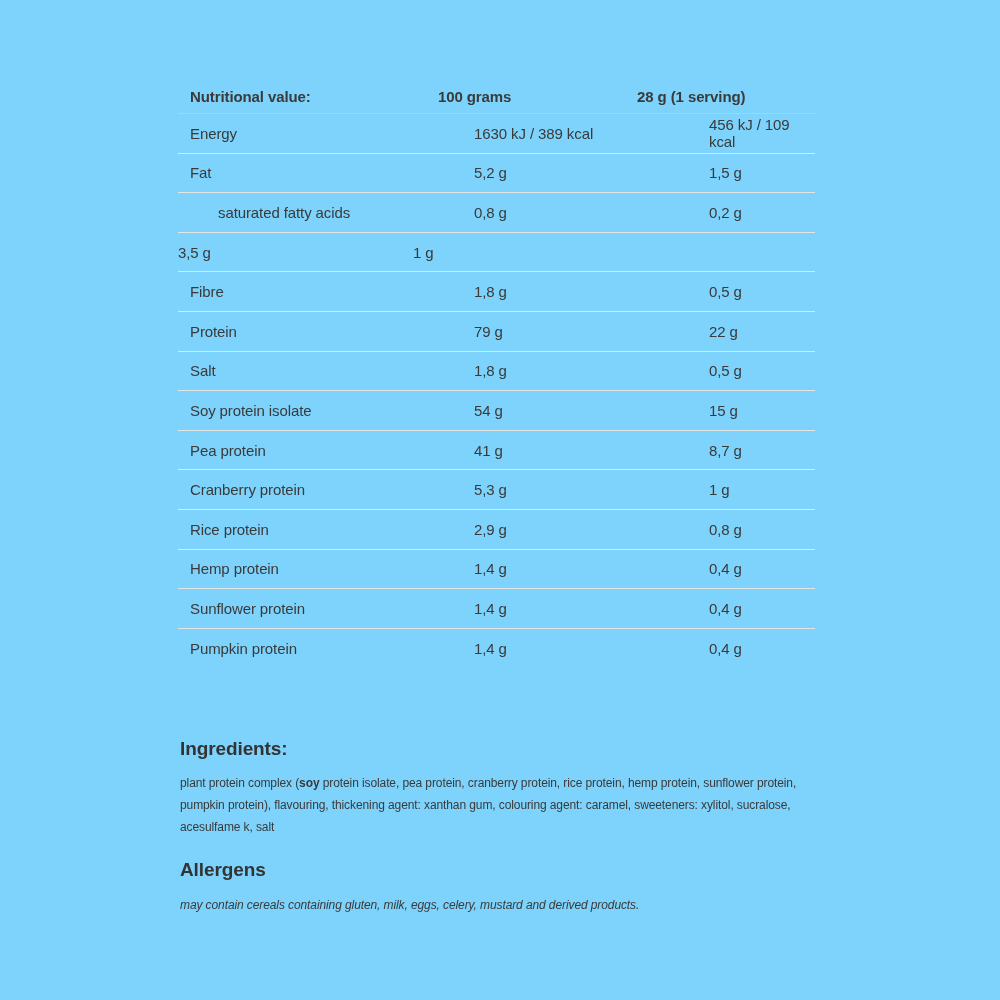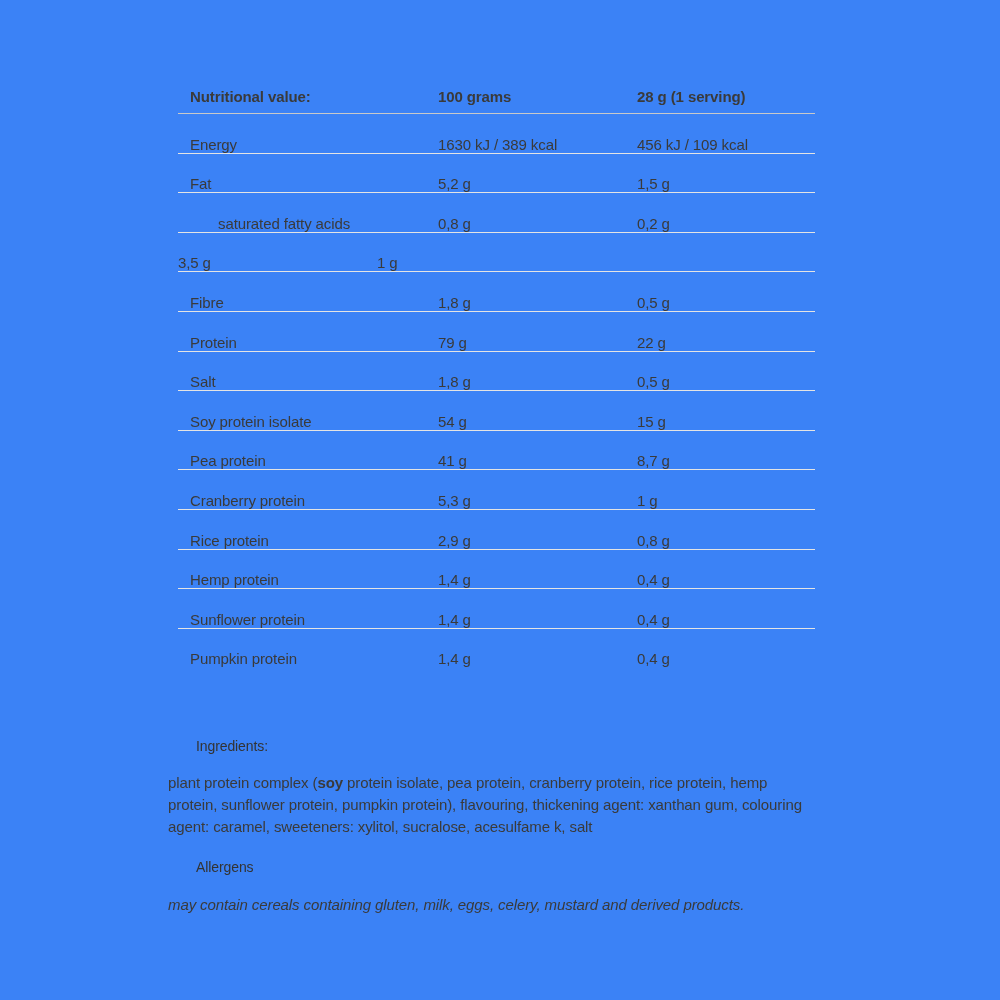--- a/index.html
+++ b/index.html
@@ -5,64 +5,65 @@
   html, body {
     margin: 0;
     padding: 0;
     width: 1000px;
     height: 1000px;
     background: #ffffff;
     font-family: "Liberation Sans", sans-serif;
     color: #3a3a3a;
     overflow: hidden;
   }
-  .canvas { position: relative; width: 1000px; height: 1000px; background:#3b82f6; }
+  .canvas { position: relative; width: 1000px; height: 1000px; background:#7dd3fc; }
 
   
   .ntable {
     position: absolute;
     left: 178px;
     top: 80px;
     width: 637px;
     font-size: 15px;
     letter-spacing: -0.1px;
   }
   .thead {
     display: flex;
     align-items: center;
     height: 33px;
     font-weight: bold;
     border-bottom: 1px solid #c9c9c9;
   }
   .trow {
     display: flex;
-    align-items: flex-end;
+    align-items: center;
     height: 38.6px;
     border-bottom: 1px solid #e4e4e4;
+    gap: 36px;
   }
   .trow:last-child { border-bottom: none; }
   .c1 { width: 260px; padding-left: 12px; box-sizing: border-box; }
   .c2 { width: 199px; }
   .c3 { flex: 1; }
   .trow.indent .c1 { padding-left: 40px; }
 
   
   .section-heading {
     position: absolute;
-    left: 196px;
-    font-size: 14px;
-    font-weight: normal;
+    left: 180px;
+    font-size: 19px;
+    font-weight: bold;
     color: #333333;
     letter-spacing: -0.1px;
   }
   .section-para {
     position: absolute;
-    left: 168px;
+    left: 180px;
     width: 636px;
-    font-size: 15px;
+    font-size: 12px;
     line-height: 22px;
     color: #3a3a3a;
     letter-spacing: -0.1px;
   }
   #ingredients-heading { top: 738px; }
   #ingredients-para    { top: 772px; }
   #allergens-heading   { top: 859px; }
   #allergens-para      { top: 894px; font-style: italic; }
   .b { font-weight: bold; }
 </style>

